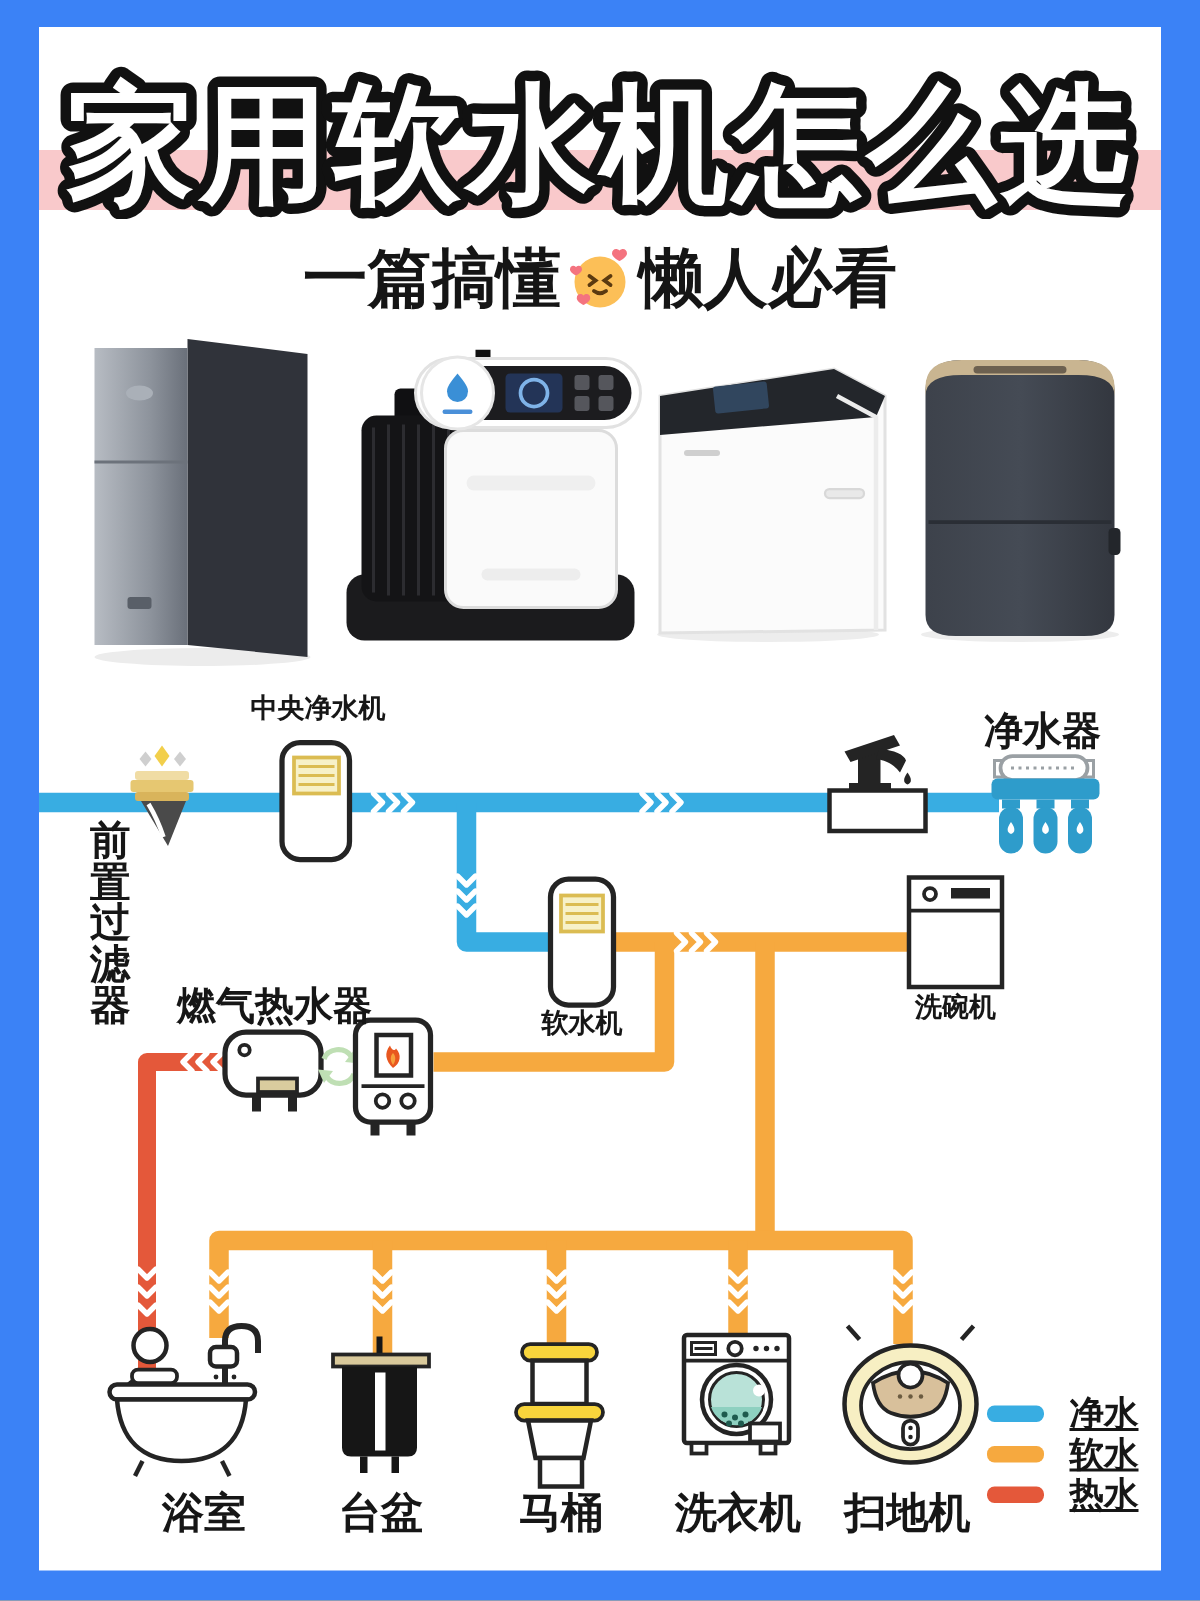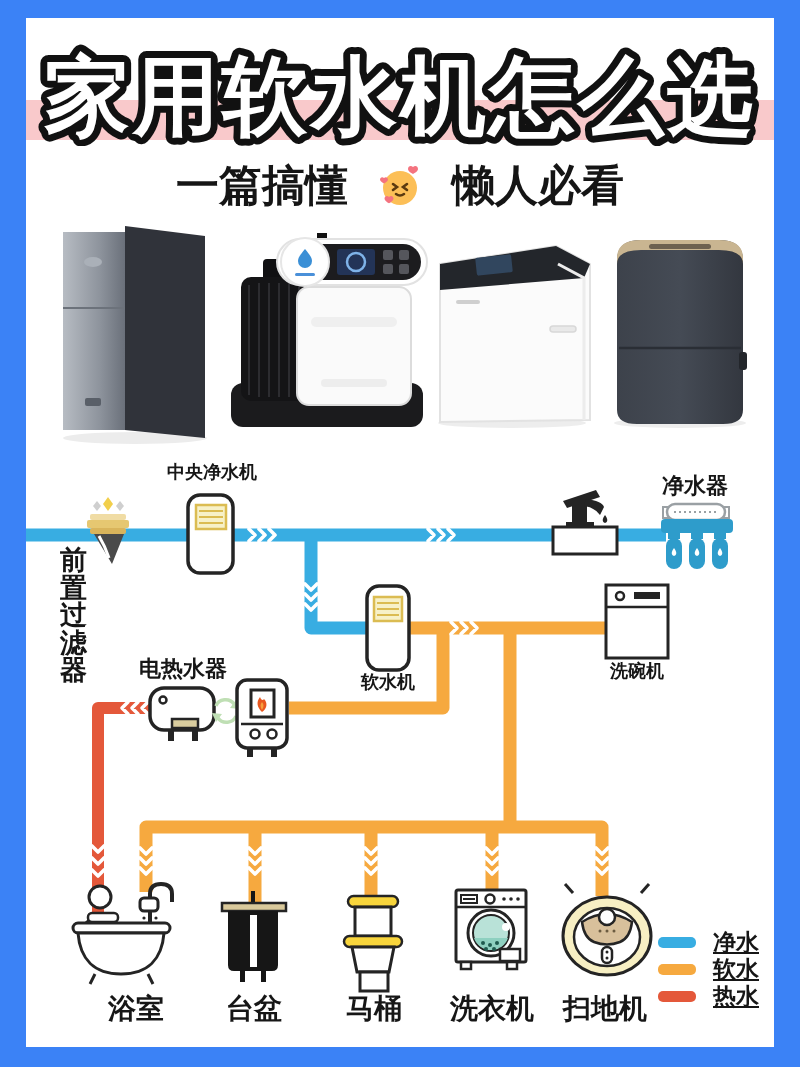--- a/index.html
+++ b/index.html
@@ -8,26 +8,26 @@
   .card{position:absolute;left:26px;top:18px;right:26px;bottom:20px;background:#ffffff;}
   .abs{position:absolute;}
   
   .band{position:absolute;left:26px;top:100px;width:748px;height:40px;}
   .title-svg{position:absolute;left:28px;top:34px;width:744px;height:112px;}
   .title-svg text{font-family:"Liberation Sans","DejaVu Sans",sans-serif;font-weight:900;
         font-size:86px;fill:#ffffff;stroke:#111;stroke-width:14px;stroke-linejoin:round;
         paint-order:stroke fill;letter-spacing:3px;}
   
   .subtitle{position:absolute;left:0;top:158px;width:800px;height:56px;display:flex;
-        align-items:center;justify-content:center;font-size:43px;font-weight:800;color:#151515;gap:26px;}
+        align-items:center;justify-content:center;font-size:43px;font-weight:800;color:#151515;}
   .subtitle .emoji{width:46px;height:46px;margin:0 3px;}
   
   .lbl{position:absolute;transform:translateX(-50%);font-weight:700;color:#161616;
         white-space:nowrap;line-height:1.05;}
-  .lbl.s26{font-size:22px;} .lbl.s27{font-size:18px;} .lbl.s29{font-size:28px;}
+  .lbl.s26{font-size:26px;} .lbl.s27{font-size:18px;} .lbl.s29{font-size:28px;}
   .vlabel{position:absolute;left:56px;top:547px;width:31px;font-size:27px;font-weight:700;
         color:#161616;word-break:break-all;line-height:1.02;text-align:right;}
   
   .legend{position:absolute;left:658px;top:929px;}
   .legend .row{display:flex;align-items:center;height:27px;}
   .legend .sw{width:38px;height:11px;border-radius:5px;}
   .legend .lg-t{margin-left:17px;font-size:23px;font-weight:700;color:#161616;text-decoration:underline;}
 </style>
 </head>
 <body>
@@ -328,21 +328,21 @@
       <circle cx="607" cy="952" r="1.5" fill="#242424"></circle>
       <circle cx="607" cy="958" r="1.5" fill="#242424"></circle>
     </g>
   </svg>
 
   <div class="vlabel">前置过滤器</div>
   <div class="lbl s27" style="left:212px;top:463px">中央净水机</div>
   <div class="lbl s26" style="left:695px;top:474px">净水器</div>
   <div class="lbl s27" style="left:388px;top:673px">软水机</div>
   <div class="lbl s27" style="left:637px;top:662px">洗碗机</div>
-  <div class="lbl s26" style="left:183px;top:657px">电热水器</div>
+  <div class="lbl s26" style="left:183px;top:657px">燃气热水器</div>
   <div class="lbl s29" style="left:136px;top:994px">浴室</div>
   <div class="lbl s29" style="left:254px;top:994px">台盆</div>
   <div class="lbl s29" style="left:374px;top:994px">马桶</div>
   <div class="lbl s29" style="left:492px;top:994px">洗衣机</div>
   <div class="lbl s29" style="left:605px;top:994px">扫地机</div>
 
   <div class="legend">
     <div class="row">
       <div class="sw" style="background: rgb(56, 173, 226);"></div>
       <div class="lg-t">净水</div>

